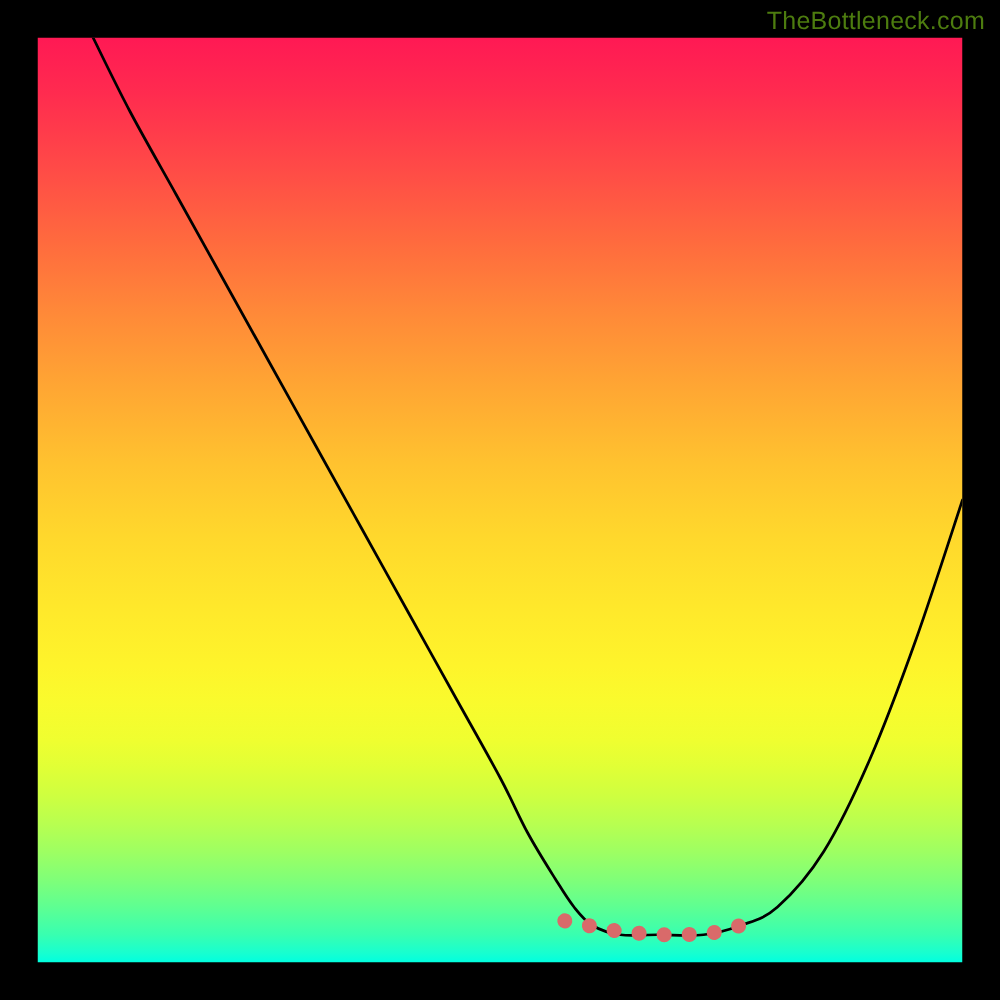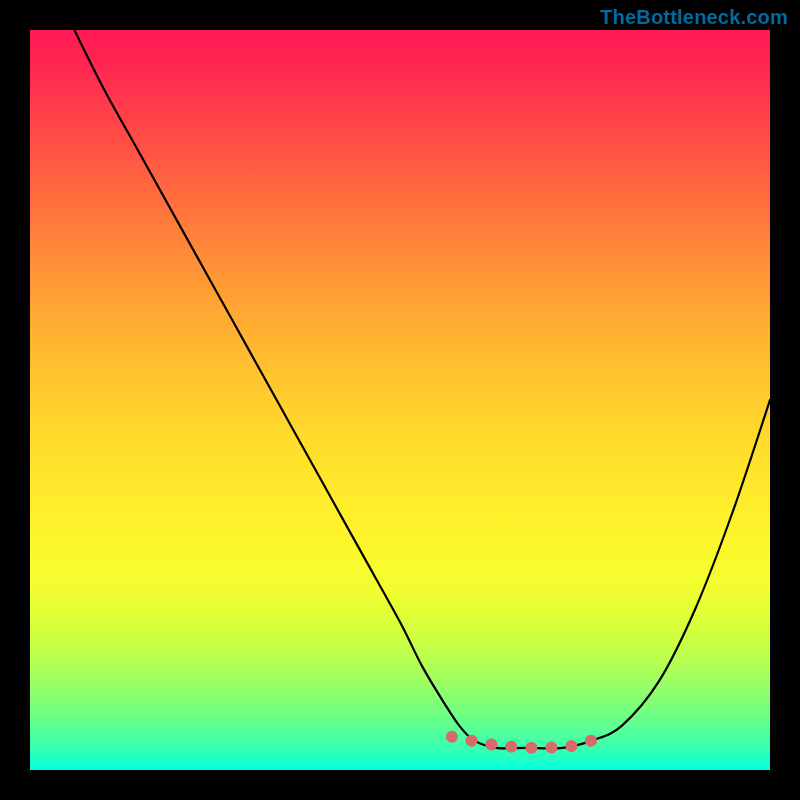--- a/index.html
+++ b/index.html
@@ -63,22 +63,22 @@
     stroke-width: 12;
     stroke-linecap: round;
     stroke-dasharray: 0.1 20;
   }
   .watermark {
     position: absolute;
     top: 6px;
     right: 12px;
     font-family: Arial, Helvetica, sans-serif;
     font-size: 20px;
-    font-weight: 700;
-    color: #0369a1;
+    font-weight: 400;
+    color: #4d7c0f;
     letter-spacing: 0.2px;
     white-space: nowrap;
   }
 </style>
 </head>
 <body>
 
 <div class="frame">
   <div class="watermark">TheBottleneck.com</div>
 

